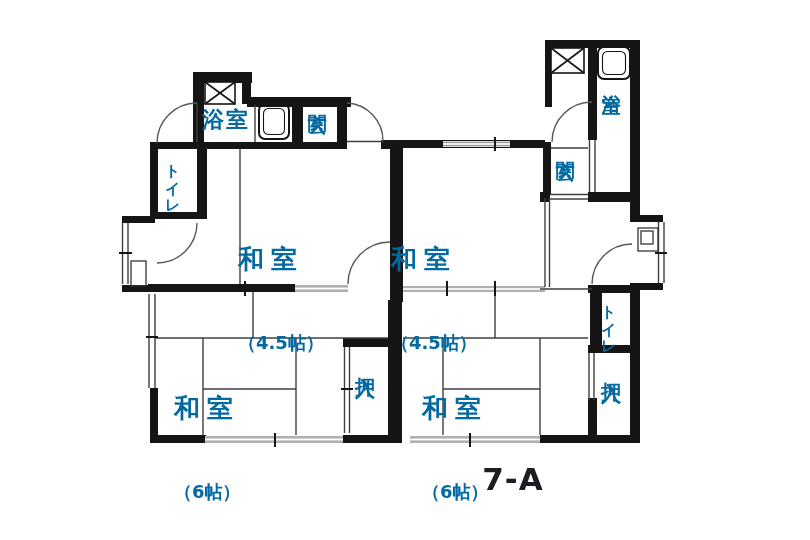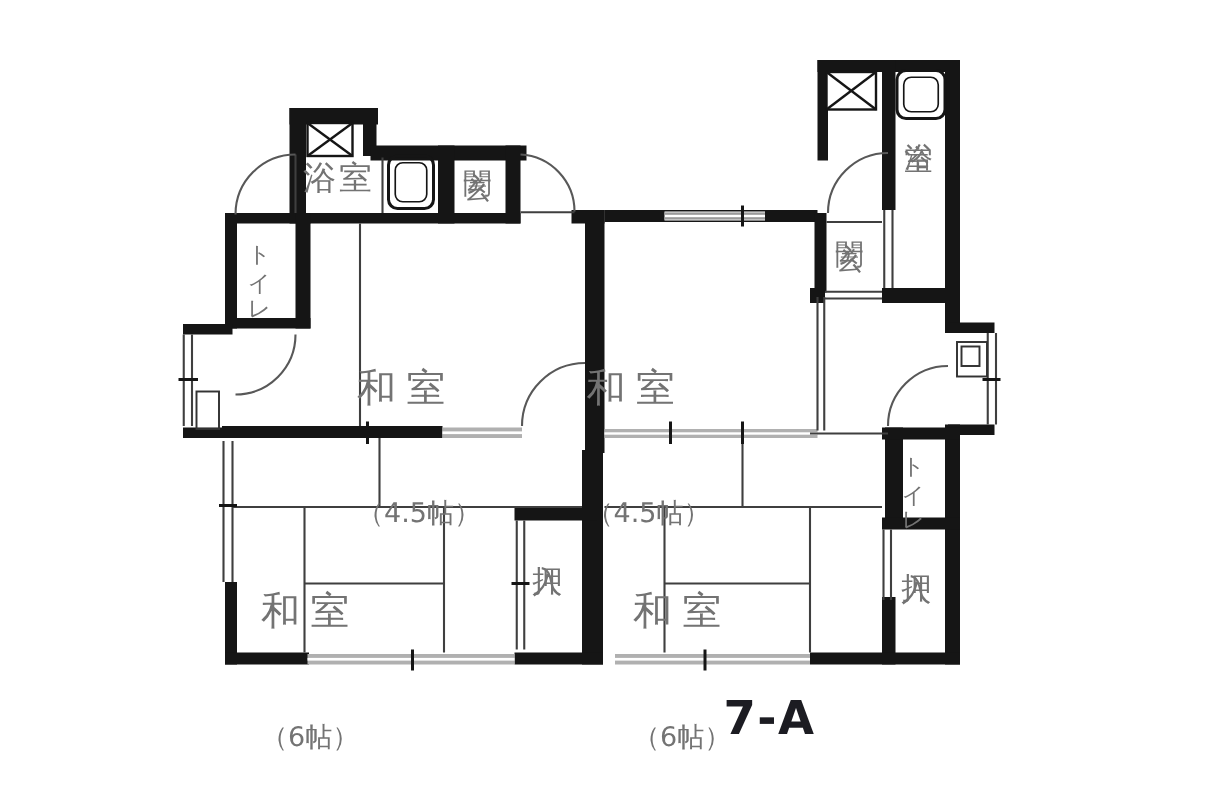--- a/index.html
+++ b/index.html
@@ -1,19 +1,19 @@
 <!DOCTYPE html>
 <html><head>
 <meta charset="utf-8">
 <style>
   html,body{margin:0;padding:0;background:#ffffff;}
   #stage{position:relative;width:810px;height:540px;background:#ffffff;overflow:hidden;
          font-family:"DejaVu Sans",sans-serif;}
   #plan-svg{position:absolute;left:0;top:0;}
-  .lbl{position:absolute;color:#737373;font-weight:normal;white-space:pre;line-height:1.12;}
+  .lbl{position:absolute;color:#0369a1;font-weight:bold;white-space:pre;line-height:1.12;}
   .h{text-align:center;}
   .v{writing-mode:vertical-rl;text-orientation:upright;}
   .room-big{font-size:26px;letter-spacing:1px;width:158px;text-align:left;}
   .room-big .size-line{font-size:18px;letter-spacing:0;}
   .unit-lbl{font-size:31px;font-weight:600;color:#1c1c22;width:110px;text-align:center;
             letter-spacing:1px;font-family:"DejaVu Sans",sans-serif;}
 </style>
 </head>
 <body>
 

